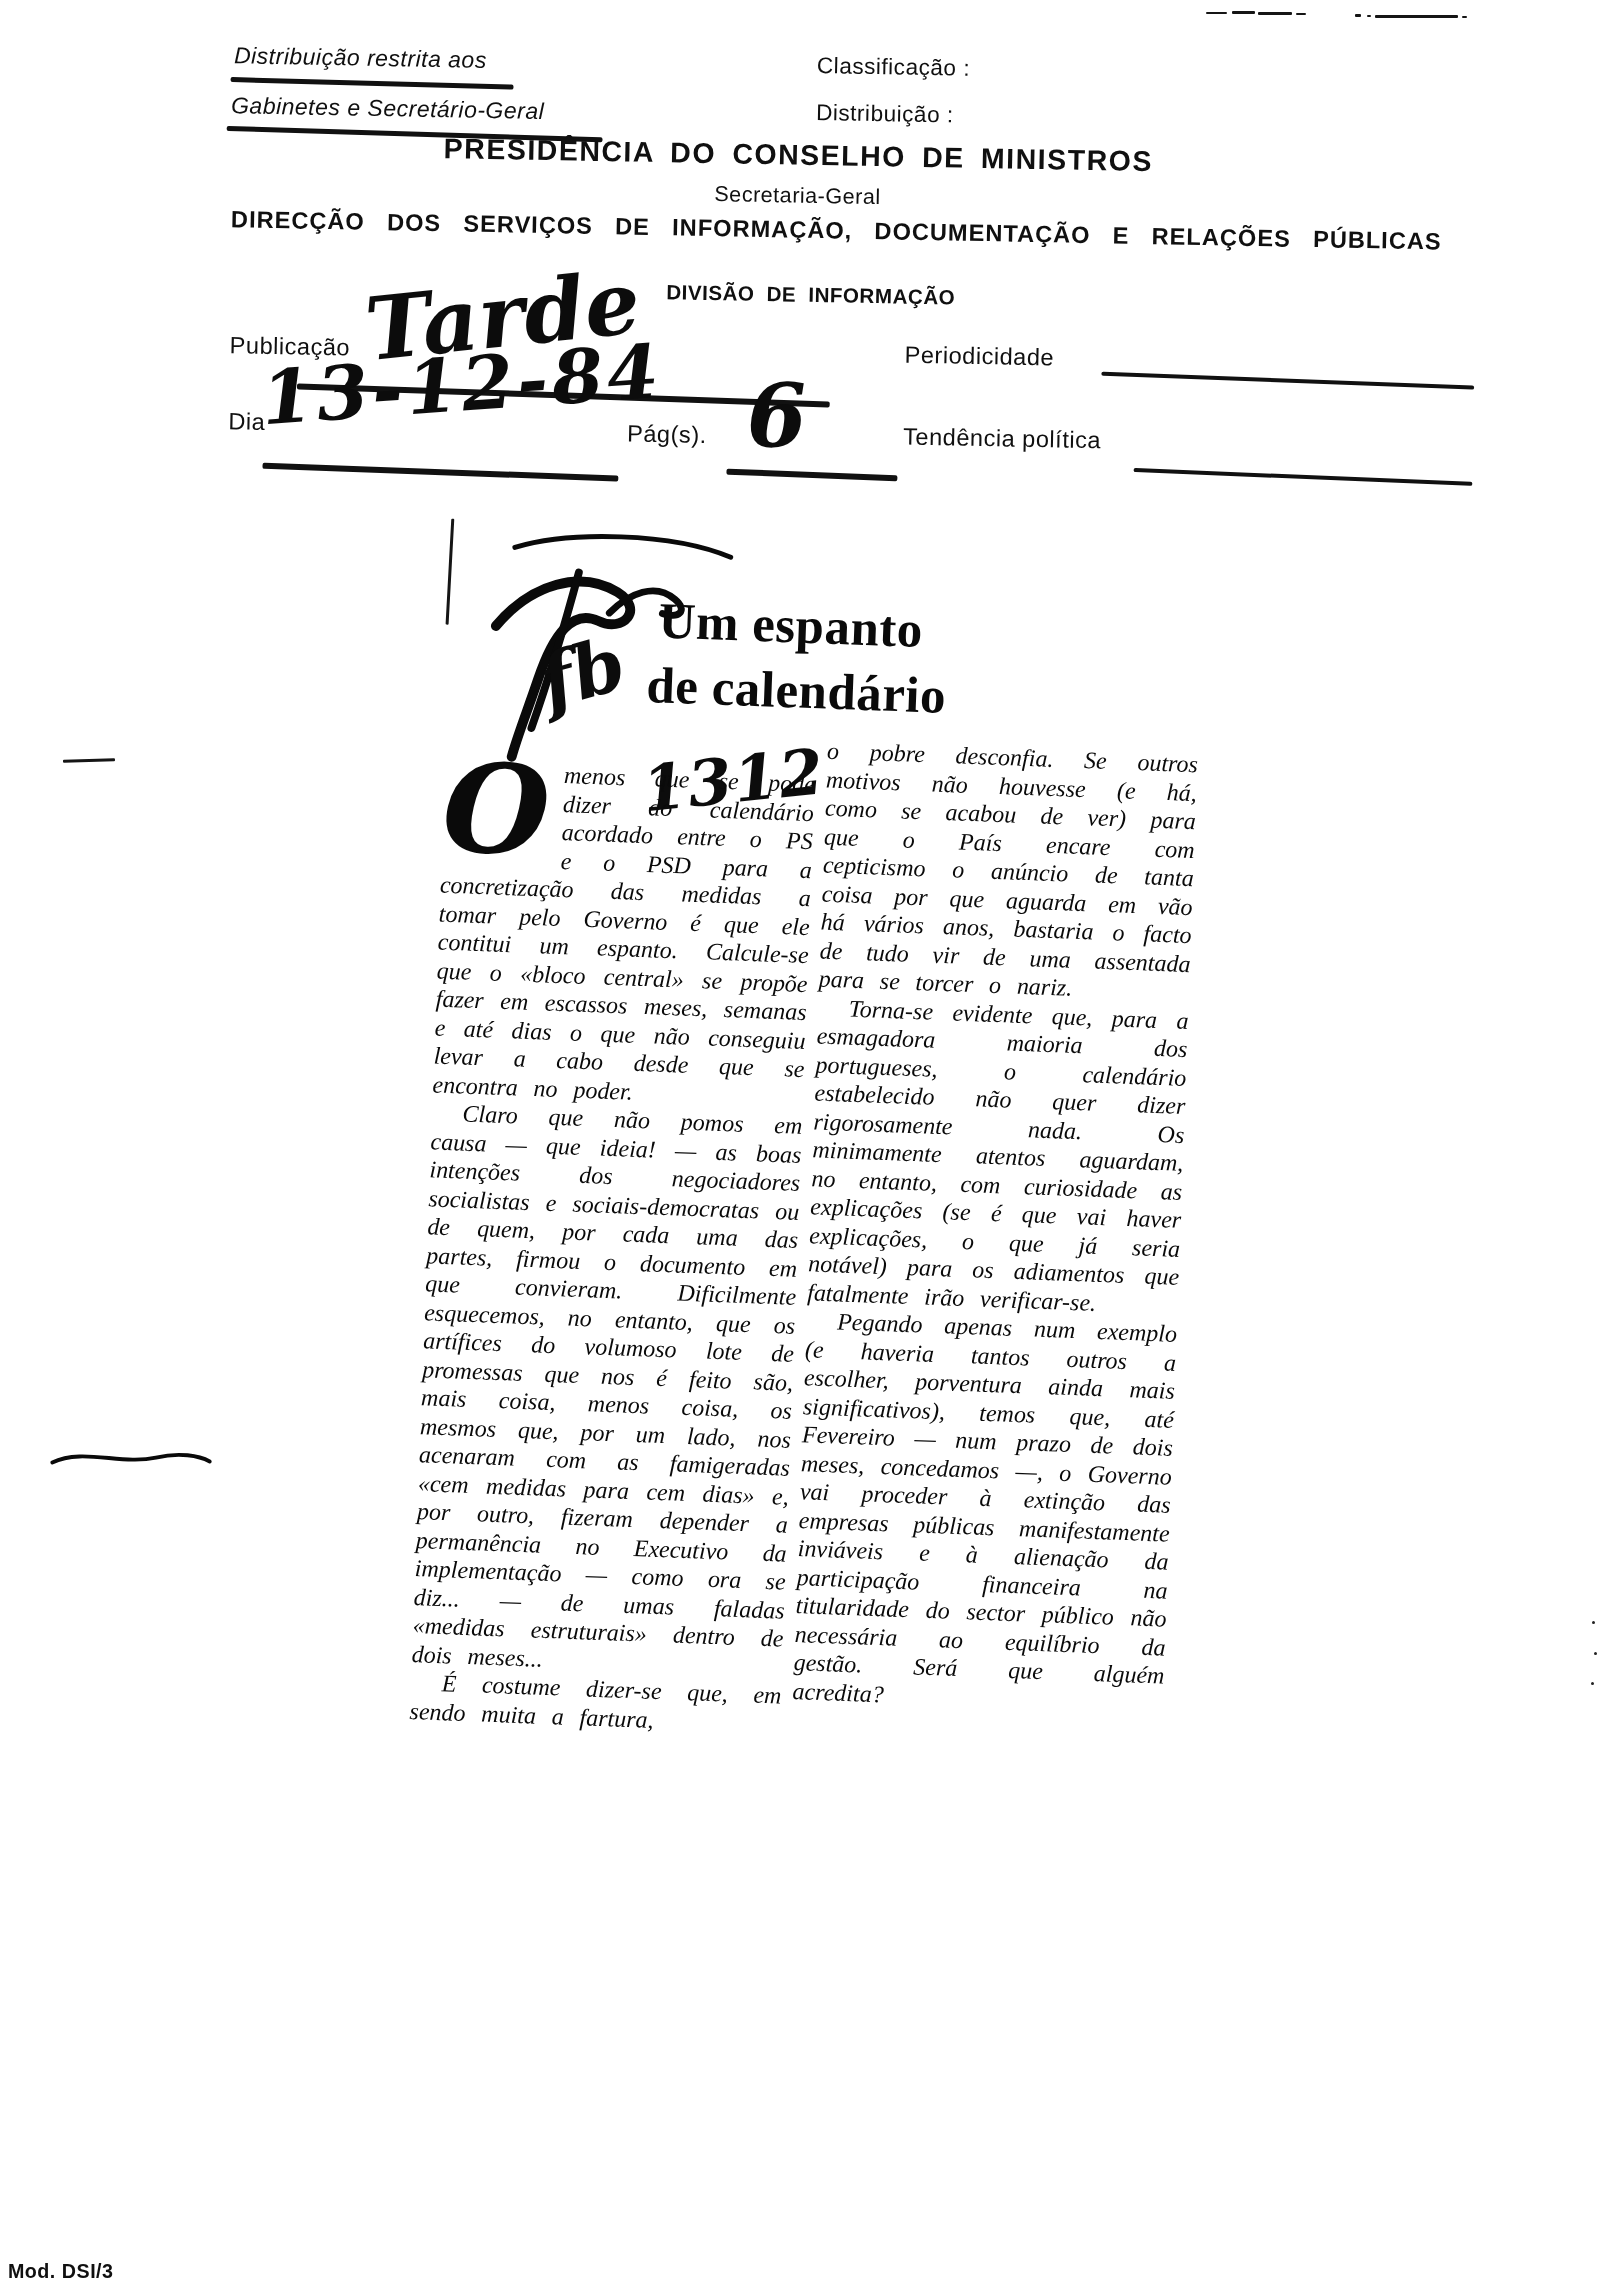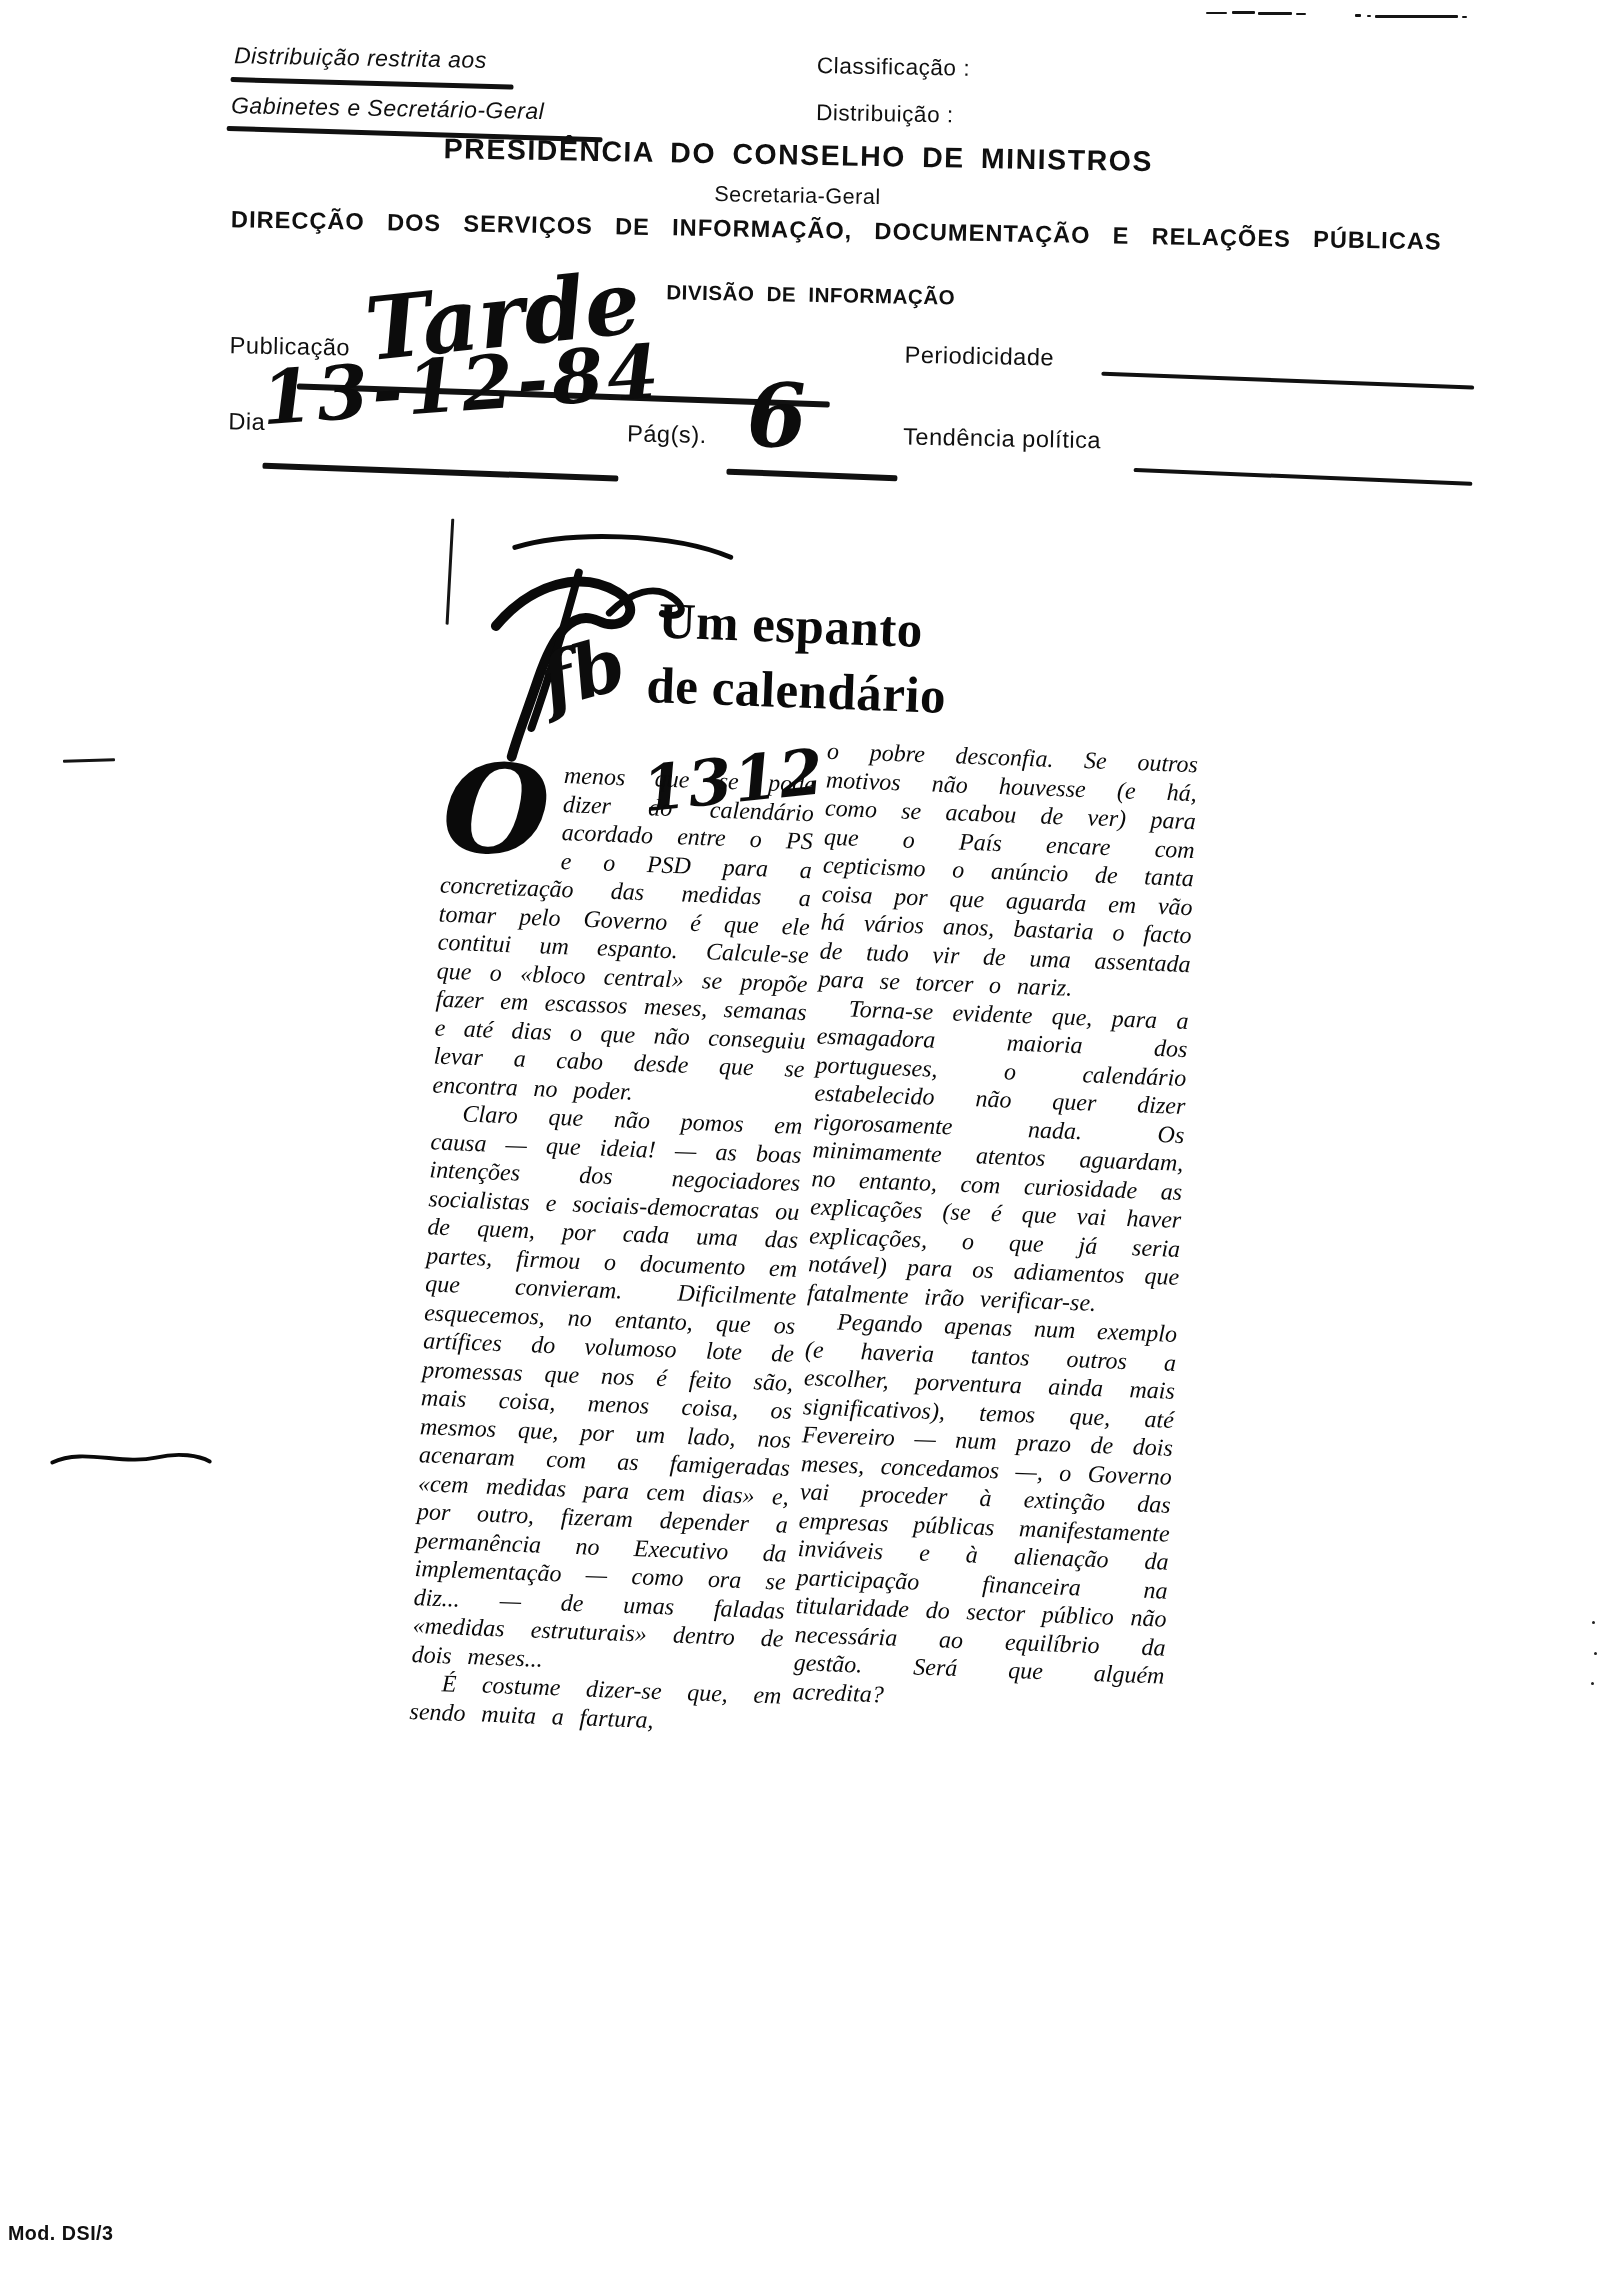--- a/index.html
+++ b/index.html
@@ -27,21 +27,21 @@
             transform:rotate(2.1deg);transform-origin:0 0;}
   .headline{font-family:"Liberation Serif",serif;font-weight:bold;font-size:51px;line-height:1.28;
             letter-spacing:0.5px;color:#0a0a0a;}
   .col{position:absolute;width:371px;font-family:"Liberation Serif",serif;font-style:italic;
        font-size:24px;line-height:28.5px;text-align:justify;word-spacing:9.8px;color:#0a0a0a;}
   .col p{margin:0;}
   .col p.indent{text-indent:31px;}
   .dropcap{float:left;font-family:"DejaVu Serif",serif;font-style:italic;font-weight:bold;
            font-size:123px;line-height:0.9;margin:-3.9px 12.8px 0 0;}
   .pen{stroke:#0a0a0a;fill:none;stroke-linecap:round;stroke-linejoin:round;}
-  .footer{font-weight:bold;font-size:19.7px;letter-spacing:0.5px;}
+  .footer{font-weight:bold;font-size:19.7px;letter-spacing:0.5px;margin-top:38px;}
 </style>
 </head>
 <body>
 
 <div class="page">
 
   <div>
     <div class="seg" style="left:1206px;top:11.8px;width:20.6px;height:2.5px;"></div>
     <div class="seg" style="left:1232px;top:10.8px;width:22.6px;height:2.9px;"></div>
     <div class="seg" style="left:1258px;top:11.8px;width:34px;height:2.9px;"></div>

